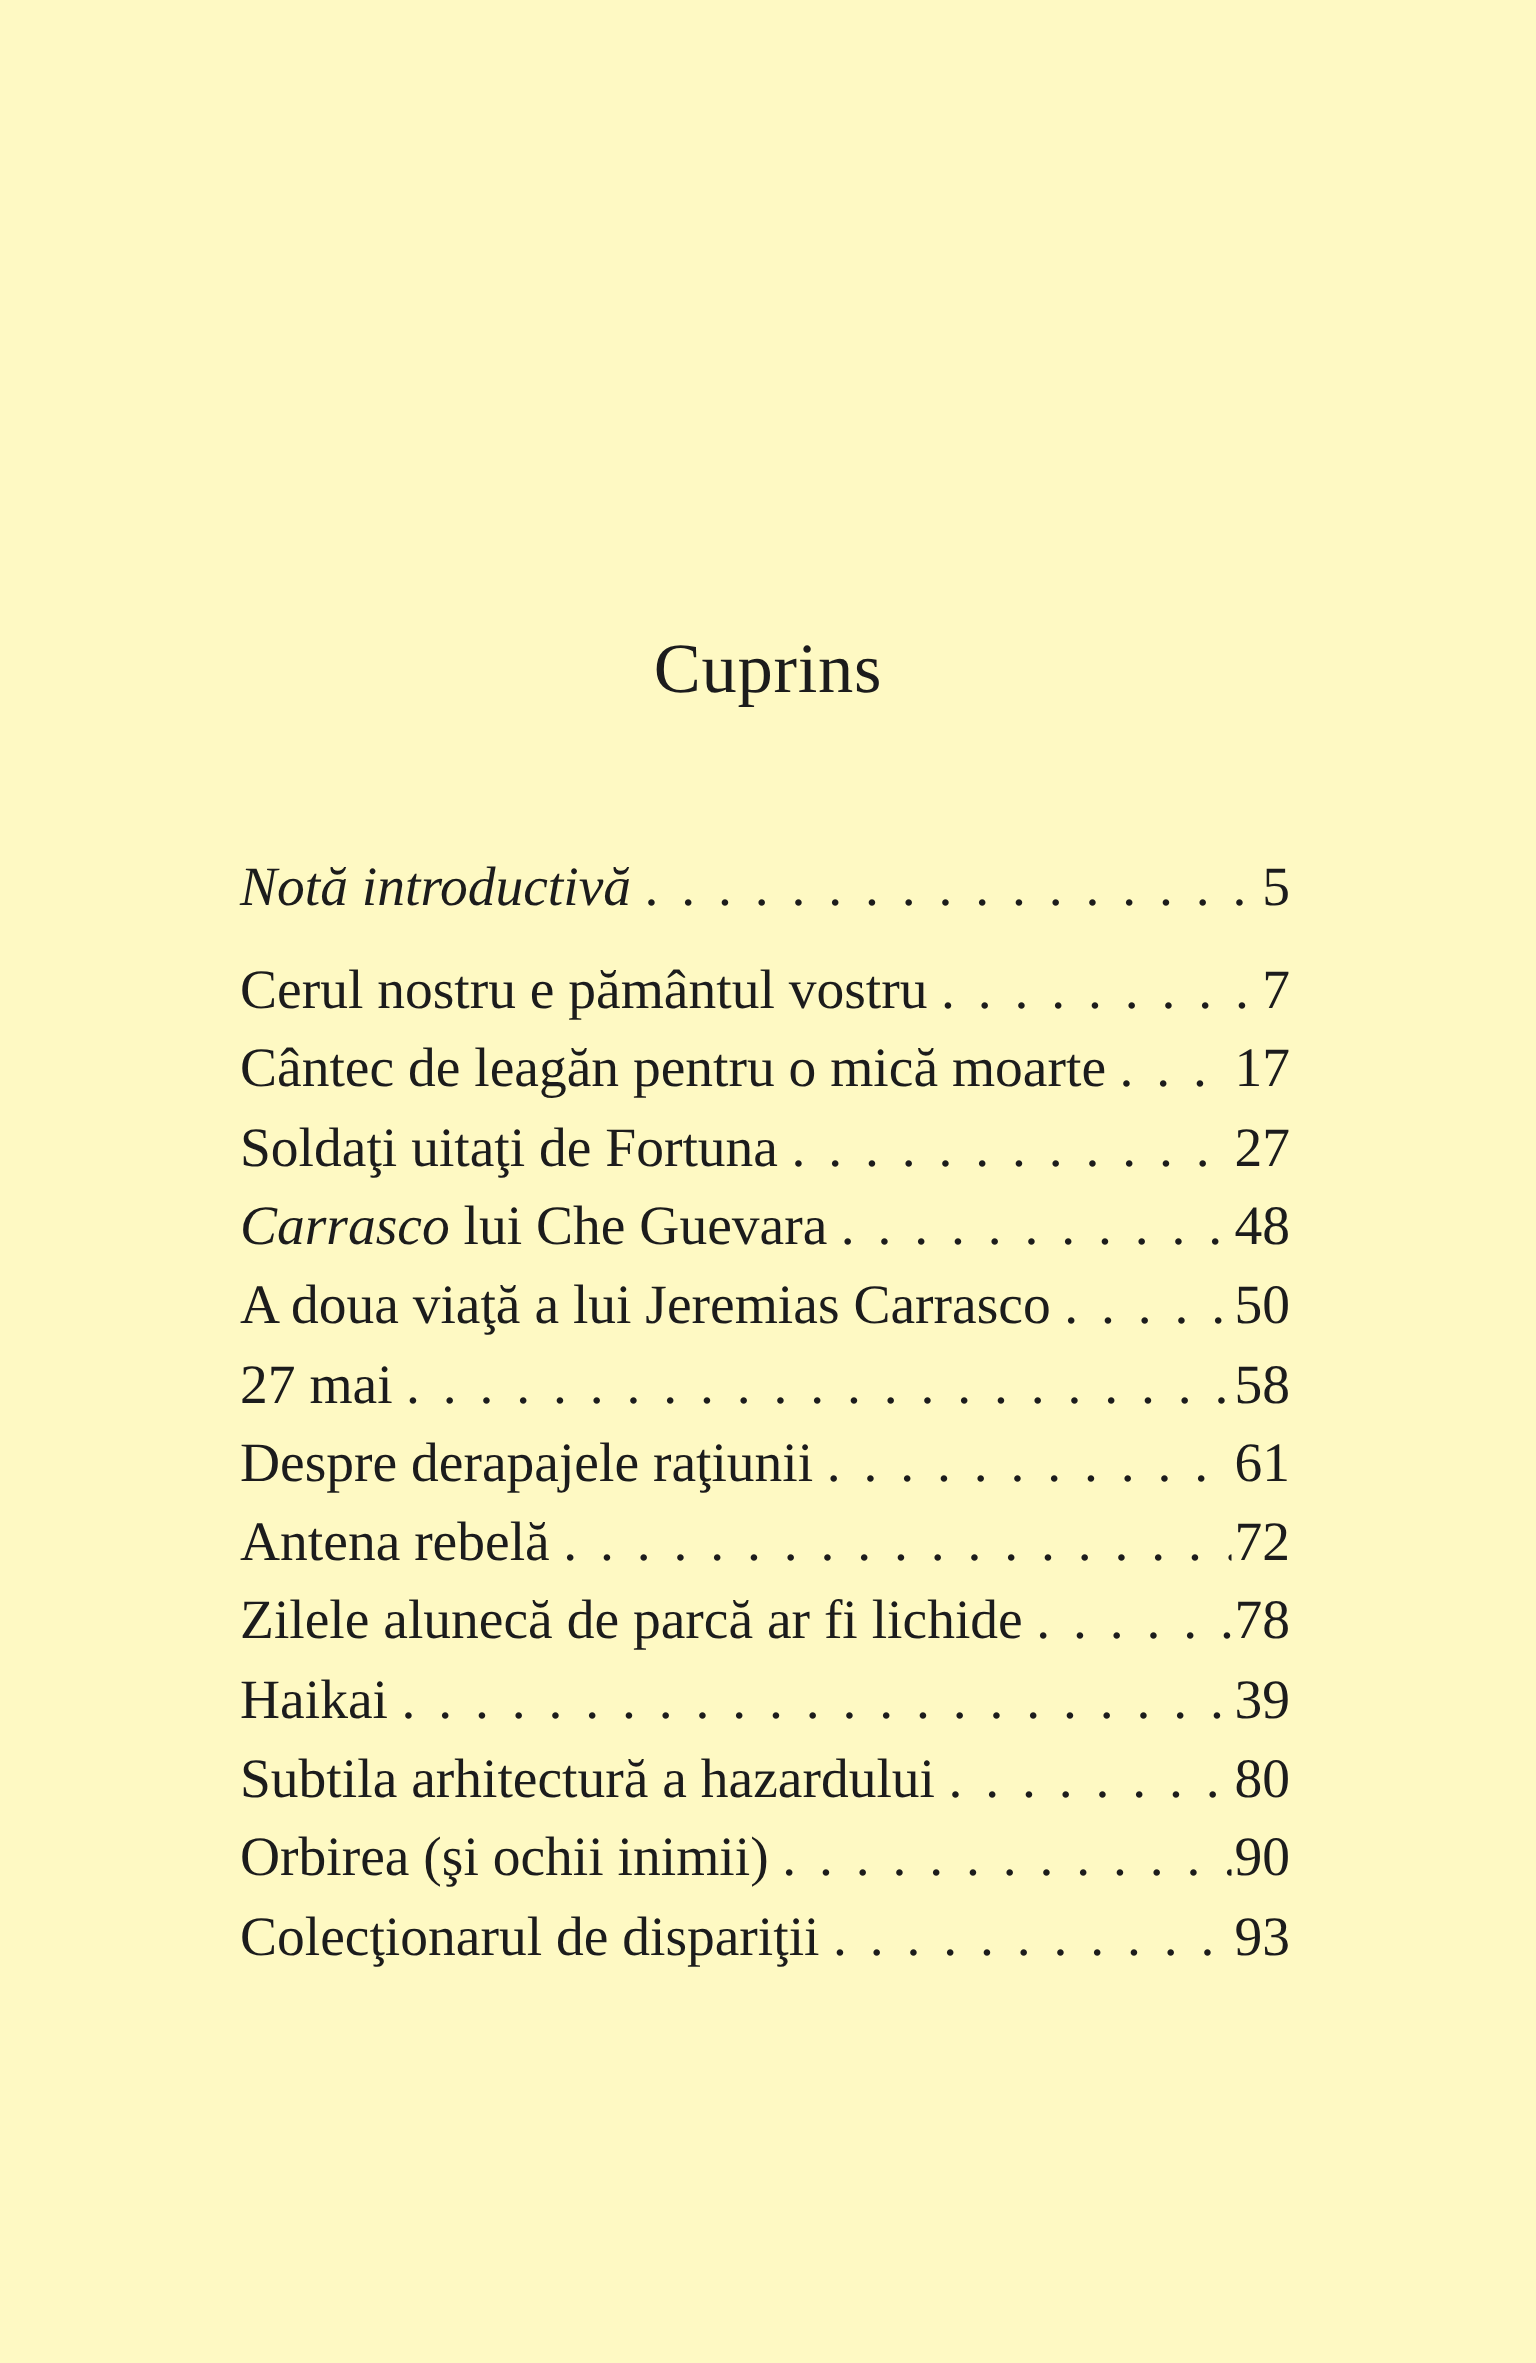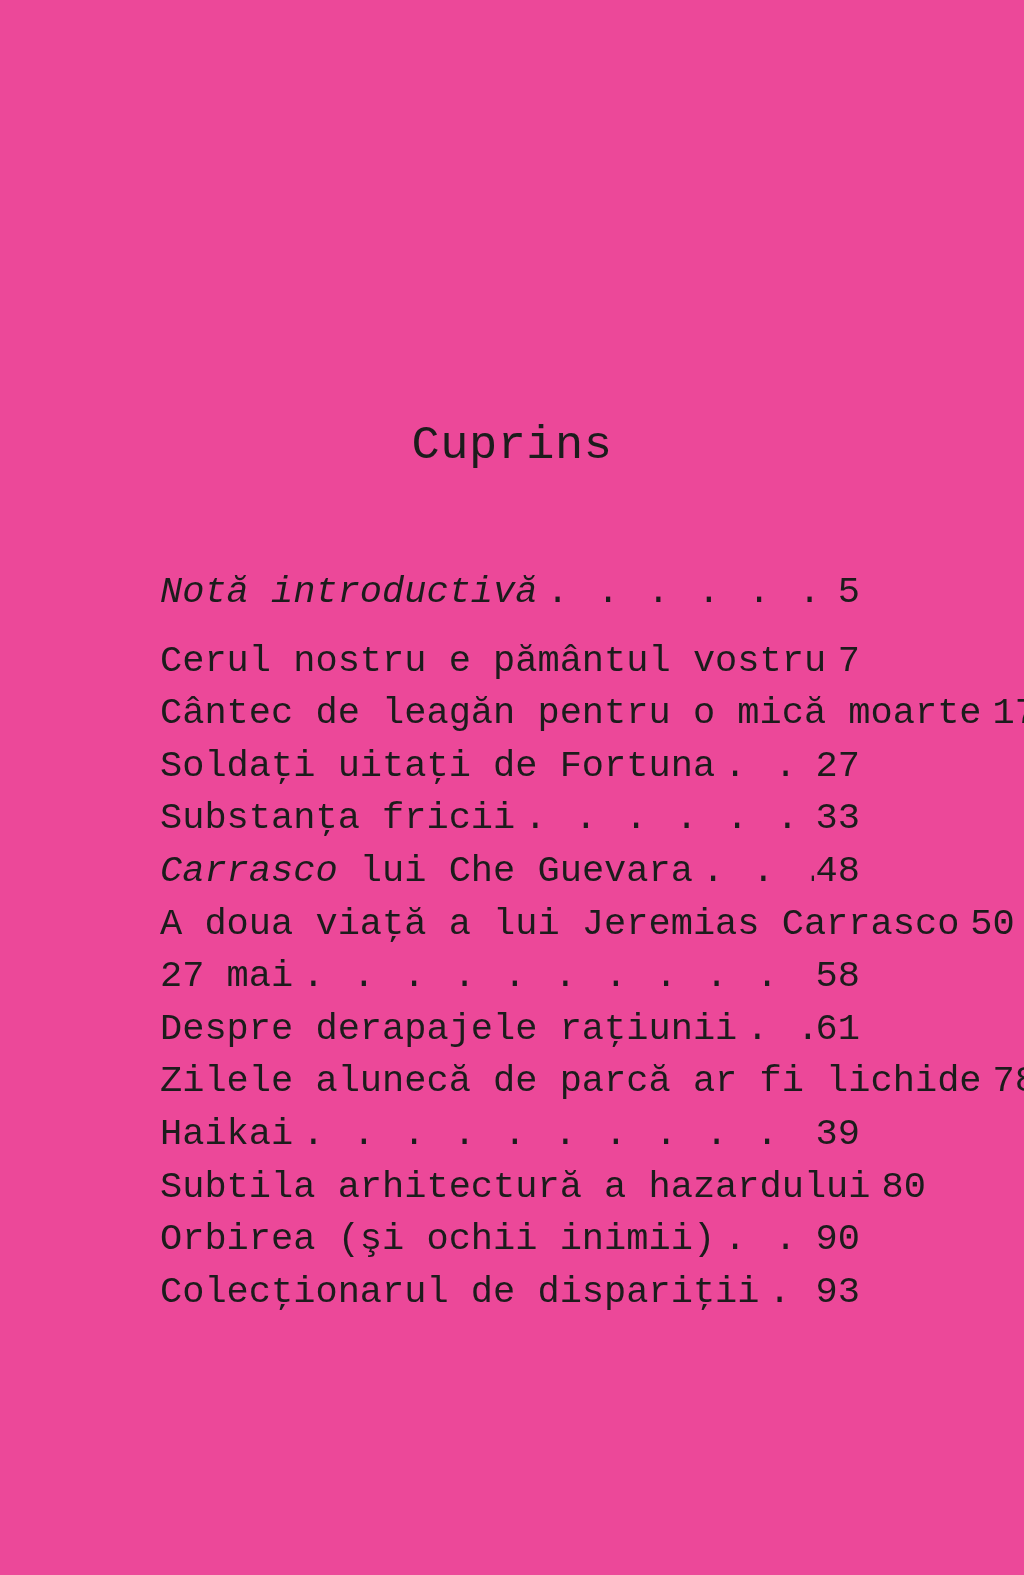--- a/index.html
+++ b/index.html
@@ -4,23 +4,23 @@
 <style>
   html, body {
     margin: 0;
     padding: 0;
     background: #ffffff;
   }
   .page {
     position: relative;
     width: 1024px;
     height: 1575px;
-    background: #ec4899;
+    background: #fef9c3;
     color: #1c1c1c;
-    font-family: Liberation Mono, monospace;
+    font-family: Liberation Serif, serif;
     overflow: hidden;
   }
   .page-title {
     margin: 0;
     padding-top: 418px;
     text-align: center;
     font-size: 47px;
     font-weight: 400;
     line-height: 56px;
     letter-spacing: 0.5px;
@@ -82,43 +82,43 @@
         <span class="toc-title"><span>Cântec de leagăn pentru o mică moarte</span></span>
         <span class="toc-dots"></span>
         <span class="toc-page">17</span>
       </div>
       <div class="toc-row">
         <span class="toc-title"><span>Soldaţi uitaţi de Fortuna</span></span>
         <span class="toc-dots"></span>
         <span class="toc-page">27</span>
       </div>
       <div class="toc-row">
-        <span class="toc-title"><span>Substanţa fricii</span></span>
-        <span class="toc-dots"></span>
-        <span class="toc-page">33</span>
-      </div>
-      <div class="toc-row">
         <span class="toc-title"><em>Carrasco</em><span> lui Che Guevara</span></span>
         <span class="toc-dots"></span>
         <span class="toc-page">48</span>
       </div>
       <div class="toc-row">
         <span class="toc-title"><span>A doua viaţă a lui Jeremias Carrasco</span></span>
         <span class="toc-dots"></span>
         <span class="toc-page">50</span>
       </div>
       <div class="toc-row">
         <span class="toc-title"><span>27 mai</span></span>
         <span class="toc-dots"></span>
         <span class="toc-page">58</span>
       </div>
       <div class="toc-row">
         <span class="toc-title"><span>Despre derapajele raţiunii</span></span>
         <span class="toc-dots"></span>
         <span class="toc-page">61</span>
+      </div>
+      <div class="toc-row">
+        <span class="toc-title"><span>Antena rebelă</span></span>
+        <span class="toc-dots"></span>
+        <span class="toc-page">72</span>
       </div>
       <div class="toc-row">
         <span class="toc-title"><span>Zilele alunecă de parcă ar fi lichide</span></span>
         <span class="toc-dots"></span>
         <span class="toc-page">78</span>
       </div>
       <div class="toc-row">
         <span class="toc-title"><span>Haikai</span></span>
         <span class="toc-dots"></span>
         <span class="toc-page">39</span>

